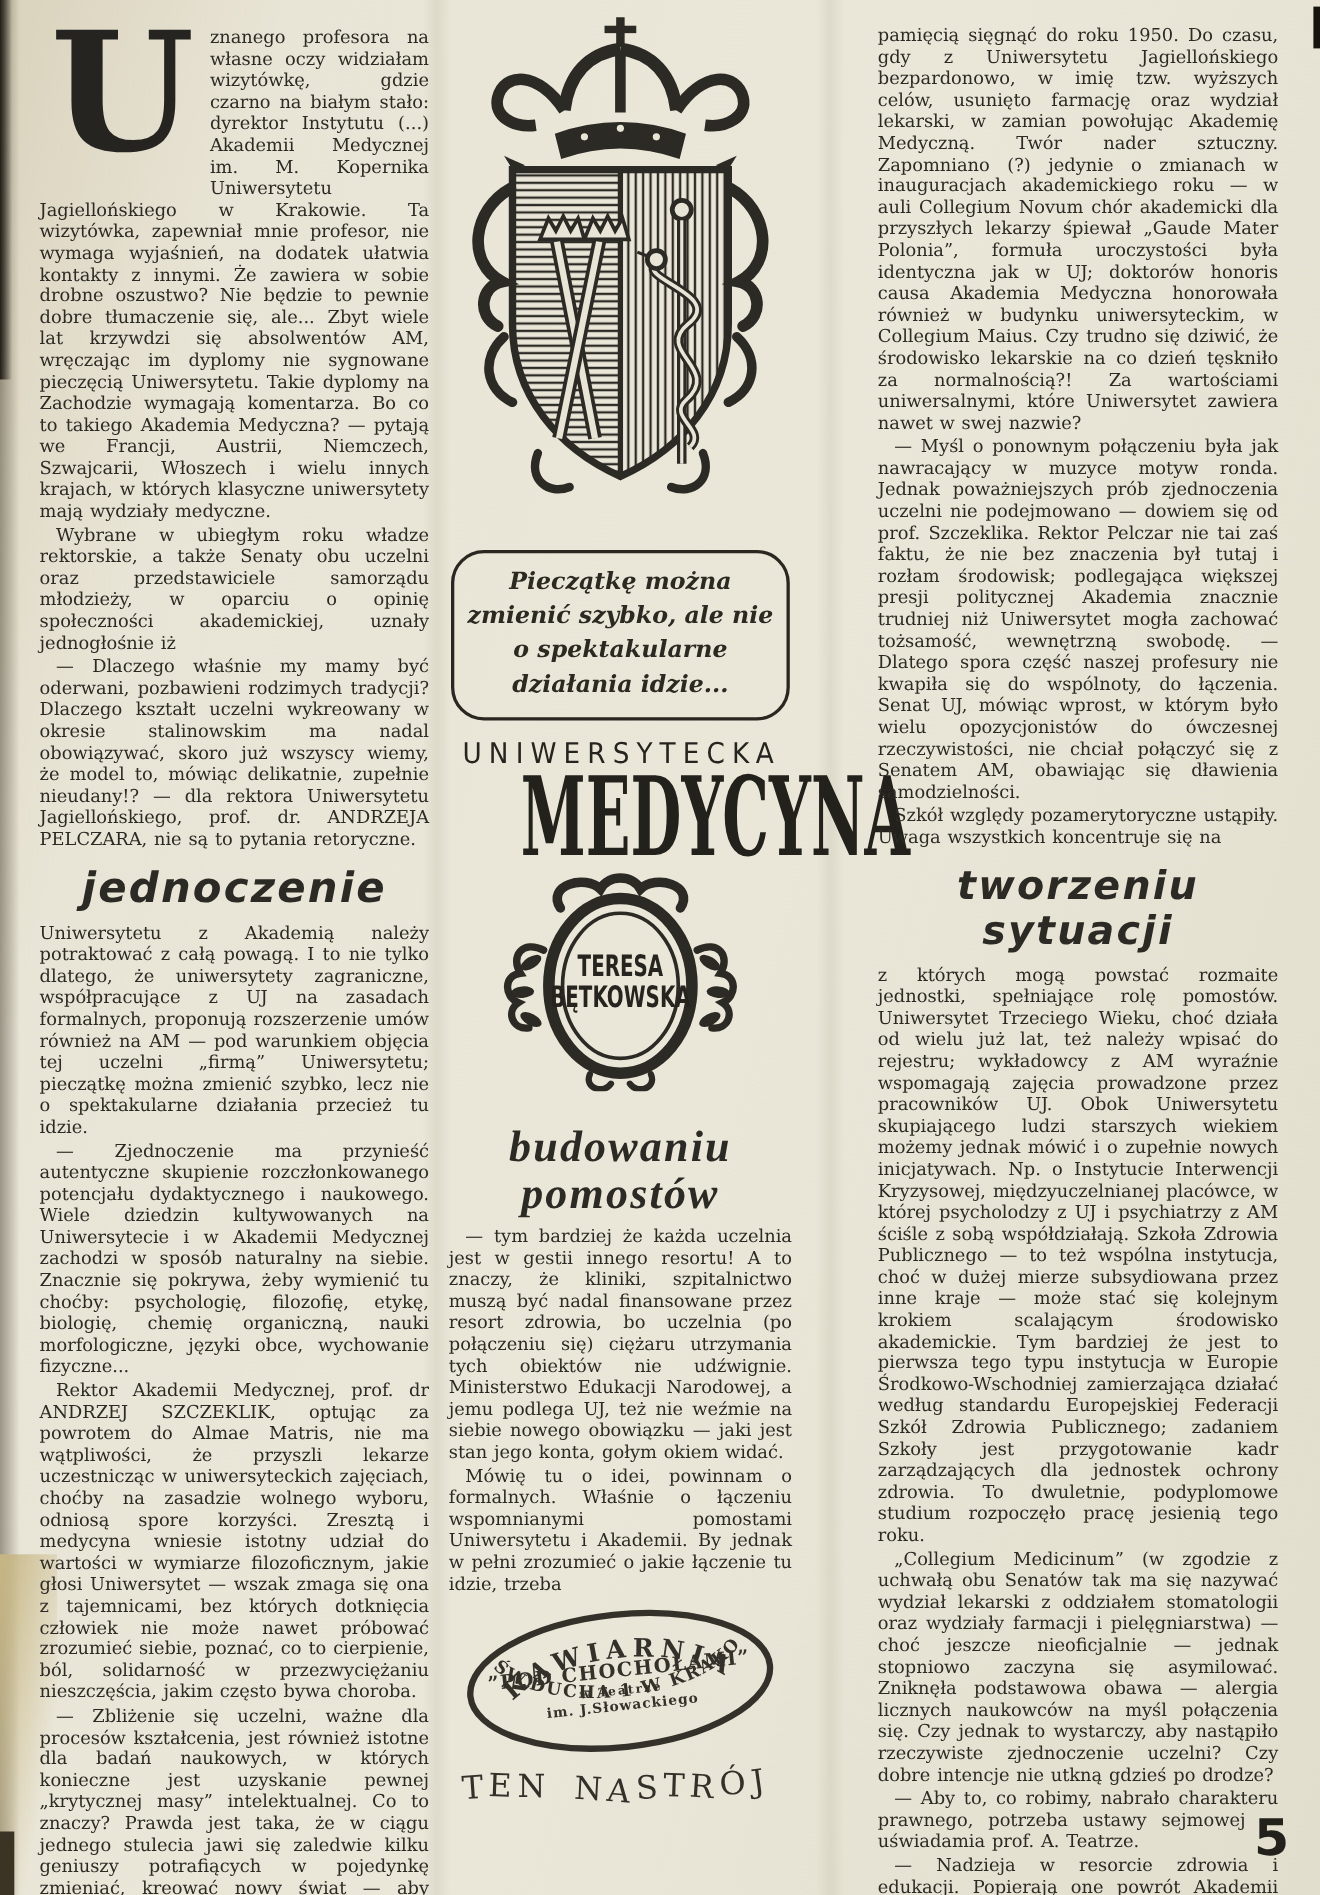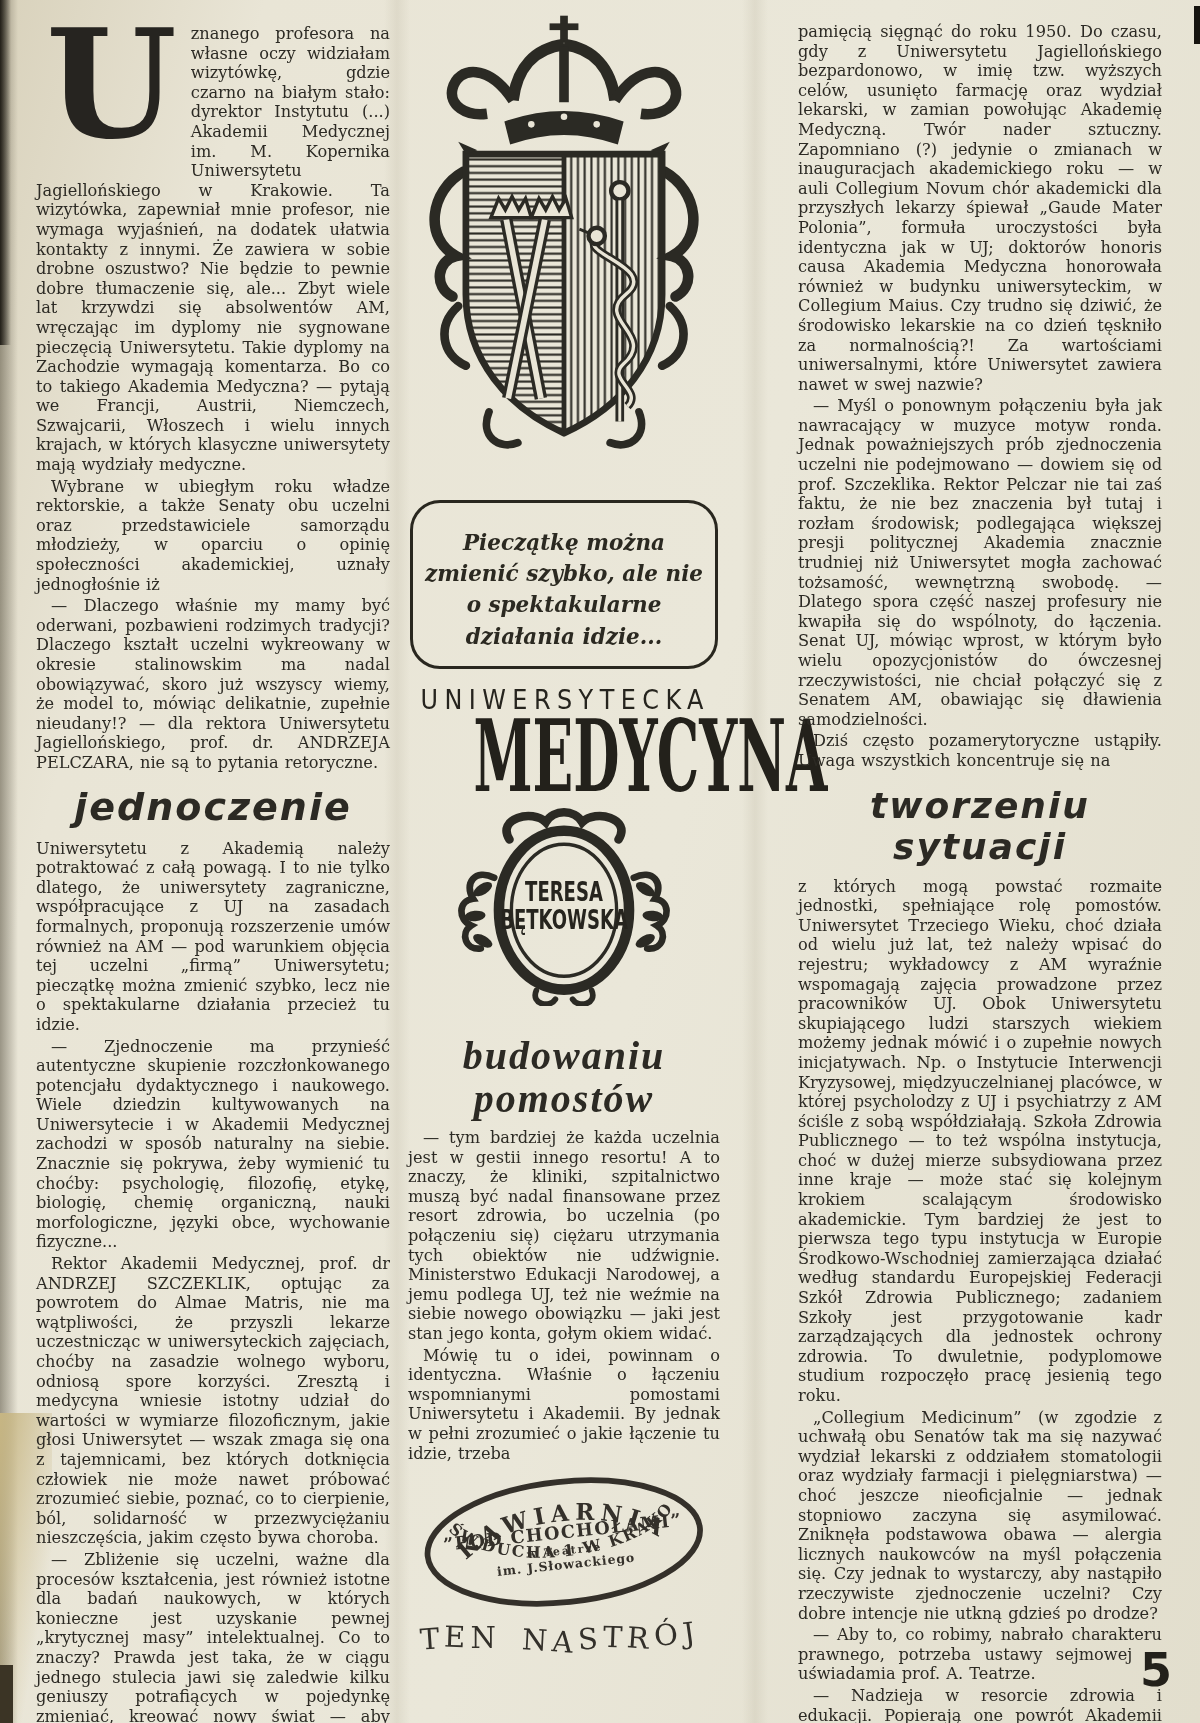--- a/index.html
+++ b/index.html
@@ -27,21 +27,21 @@
   .dropcap{float:left;font-family:"DejaVu Serif",serif;font-weight:bold;font-size:150px;line-height:.75;
         padding:4px 14px 0 10px;margin-bottom:38px;color:#262420;}
 
   .sec-head{font-family:"DejaVu Sans",sans-serif;font-weight:bold;font-style:italic;
         text-align:center;color:#2c2a24;letter-spacing:2px;}
   .head-left{font-size:38px;margin:12px 0 10px;text-align:center;}
   .head-mid{font-size:40px;line-height:1.08;margin:28px 0 8px;font-family:Liberation Serif, serif;}
   .head-right{font-size:36px;margin:14px 0 10px;}
 
   .crest{display:block;margin:0 auto;}
-  .quote-box{border:3px solid #29271f;border-radius:30px;padding:24px 12px 14px;margin:40px 2px 0;
+  .quote-box{border:3px solid #29271f;border-radius:30px;padding:10px 12px 14px;margin:40px 2px 0;
         font-family:"DejaVu Serif",serif;font-style:italic;font-weight:bold;font-size:21.5px;
         line-height:1.45;text-align:center;color:#2b2921;}
   .kicker{margin-top:16px;text-align:center;font-family:"DejaVu Sans",sans-serif;font-size:26px;
         letter-spacing:7px;white-space:nowrap;transform:scaleX(.92);color:#26241e;}
   .title{margin-top:-8px;text-align:center;font-family:"DejaVu Serif",serif;font-weight:bold;
         font-size:92px;line-height:1;white-space:nowrap;transform:scale(.58,1.08);transform-origin:center top;
         color:#23211b;}
   .cartouche{display:block;margin:4px auto 0;}
   .stamp-wrap{margin:12px auto 0;width:288px;transform:rotate(-6deg);}
   .outro{margin-top:8px;padding-left:12px;font-family:"DejaVu Serif",serif;color:#33302a;}
@@ -160,21 +160,21 @@
         <text x="0" y="84" font-size="23">TERESA</text>
         <text x="0" y="108" font-size="23">BĘTKOWSKA</text>
       </g>
     </svg>
 
     <div class="sec-head head-mid">
       <div>budowaniu</div>
       <div>pomostów</div>
     </div>
     <p class="para ind">— tym bardziej że każda uczelnia jest w gestii innego resortu! A to znaczy, że kliniki, szpitalnictwo muszą być nadal finansowane przez resort zdrowia, bo uczelnia (po połączeniu się) ciężaru utrzymania tych obiektów nie udźwignie. Ministerstwo Edukacji Narodowej, a jemu podlega UJ, też nie weźmie na siebie nowego obowiązku — jaki jest stan jego konta, gołym okiem widać.</p>
-    <p class="para ind">Mówię tu o idei, powinnam o identyczna. Właśnie o łączeniu wspomnianymi pomostami Uniwersytetu i Akademii. By jednak w pełni zrozumieć o jakie łączenie tu idzie, trzeba</p>
+    <p class="para ind">Mówię tu o idei, powinnam o formalnych. Właśnie o łączeniu wspomnianymi pomostami Uniwersytetu i Akademii. By jednak w pełni zrozumieć o jakie łączenie tu idzie, trzeba</p>
 
     <div class="stamp-wrap">
       <svg viewBox="0 0 300 140" width="288" height="134" aria-hidden="true">
         <defs>
           <path id="arcTop" d="M40,88 A114,54 0 0 1 260,88"></path>
           <path id="arcBot" d="M32,46 A126,60 0 0 0 268,46"></path>
         </defs>
         <ellipse cx="150" cy="70" rx="143" ry="63" fill="none" stroke="#34302a" stroke-width="6"></ellipse>
         <text font-family="DejaVu Serif, serif" font-weight="bold" font-size="24" letter-spacing="6" fill="#34302a">
           <textPath href="#arcTop" startOffset="50%" text-anchor="middle">KAWIARNIA</textPath>
@@ -190,21 +190,21 @@
 
     <div class="outro">
       <div class="outro-1 splay"><span style="transform: translateY(1px) rotate(-4deg);">T</span><span style="transform: translateY(-1px) rotate(2deg);">E</span><span style="transform: translateY(0px) rotate(0deg);">N</span><span style="width: 16px; transform: translateY(0px) rotate(0deg);"> </span><span style="transform: translateY(2px) rotate(3deg);">N</span><span style="transform: translateY(4px) rotate(5deg);">A</span><span style="transform: translateY(1px) rotate(-3deg);">S</span><span style="transform: translateY(-1px) rotate(2deg);">T</span><span style="transform: translateY(0px) rotate(4deg);">R</span><span style="transform: translateY(-3px) rotate(-5deg);">Ó</span><span style="transform: translateY(-5px) rotate(-8deg);">J</span></div>
 
     </div>
   </div>
 
   <div class="col-right">
     <p class="para">pamięcią sięgnąć do roku 1950. Do czasu, gdy z Uniwersytetu Jagiellońskiego bezpardonowo, w imię tzw. wyższych celów, usunięto farmację oraz wydział lekarski, w zamian powołując Akademię Medyczną. Twór nader sztuczny. Zapomniano (?) jedynie o zmianach w inauguracjach akademickiego roku — w auli Collegium Novum chór akademicki dla przyszłych lekarzy śpiewał „Gaude Mater Polonia”, formuła uroczystości była identyczna jak w UJ; doktorów honoris causa Akademia Medyczna honorowała również w budynku uniwersyteckim, w Collegium Maius. Czy trudno się dziwić, że środowisko lekarskie na co dzień tęskniło za normalnością?! Za wartościami uniwersalnymi, które Uniwersytet zawiera nawet w swej nazwie?</p>
     <p class="para ind">— Myśl o ponownym połączeniu była jak nawracający w muzyce motyw ronda. Jednak poważniejszych prób zjednoczenia uczelni nie podejmowano — dowiem się od prof. Szczeklika. Rektor Pelczar nie tai zaś faktu, że nie bez znaczenia był tutaj i rozłam środowisk; podlegająca większej presji politycznej Akademia znacznie trudniej niż Uniwersytet mogła zachować tożsamość, wewnętrzną swobodę. — Dlatego spora część naszej profesury nie kwapiła się do wspólnoty, do łączenia. Senat UJ, mówiąc wprost, w którym było wielu opozycjonistów do ówczesnej rzeczywistości, nie chciał połączyć się z Senatem AM, obawiając się dławienia samodzielności.</p>
-    <p class="para ind">Dziś często pozamerytoryczne ustąpiły. Uwaga wszystkich koncentruje się na</p>
+    <p class="para ind">Szkół względy pozamerytoryczne ustąpiły. Uwaga wszystkich koncentruje się na</p>
     <div class="sec-head head-right">tworzeniu sytuacji</div>
     <p class="para">z których mogą powstać rozmaite jednostki, spełniające rolę pomostów. Uniwersytet Trzeciego Wieku, choć działa od wielu już lat, też należy wpisać do rejestru; wykładowcy z AM wyraźnie wspomagają zajęcia prowadzone przez pracowników UJ. Obok Uniwersytetu skupiającego ludzi starszych wiekiem możemy jednak mówić i o zupełnie nowych inicjatywach. Np. o Instytucie Interwencji Kryzysowej, międzyuczelnianej placówce, w której psycholodzy z UJ i psychiatrzy z AM ściśle z sobą współdziałają. Szkoła Zdrowia Publicznego — to też wspólna instytucja, choć w dużej mierze subsydiowana przez inne kraje — może stać się kolejnym krokiem scalającym środowisko akademickie. Tym bardziej że jest to pierwsza tego typu instytucja w Europie Środkowo-Wschodniej zamierzająca działać według standardu Europejskiej Federacji Szkół Zdrowia Publicznego; zadaniem Szkoły jest przygotowanie kadr zarządzających dla jednostek ochrony zdrowia. To dwuletnie, podyplomowe studium rozpoczęło pracę jesienią tego roku.</p>
     <p class="para ind">„Collegium Medicinum” (w zgodzie z uchwałą obu Senatów tak ma się nazywać wydział lekarski z oddziałem stomatologii oraz wydziały farmacji i pielęgniarstwa) — choć jeszcze nieoficjalnie — jednak stopniowo zaczyna się asymilować. Zniknęła podstawowa obawa — alergia licznych naukowców na myśl połączenia się. Czy jednak to wystarczy, aby nastąpiło rzeczywiste zjednoczenie uczelni? Czy dobre intencje nie utkną gdzieś po drodze?</p>
     <p class="para ind">— Aby to, co robimy, nabrało charakteru prawnego, potrzeba ustawy sejmowej — uświadamia prof. A. Teatrze.</p>
     <p class="para ind">— Nadzieja w resorcie zdrowia i edukacji. Popierają one powrót Akademii do Uniwersytetu; w oficjalnych wypowiedziach przedstawicieli tych ministerstw jest zrozumienie dla naszych przedsięwzięć — uzupełnia tę, jakże istotną uwagę rektora Uniwersytetu rektor Akademii Medycznej, prof. A. Szczeklik.</p>
 
   </div>
 
   <div class="page-number">5</div>
 </div>

